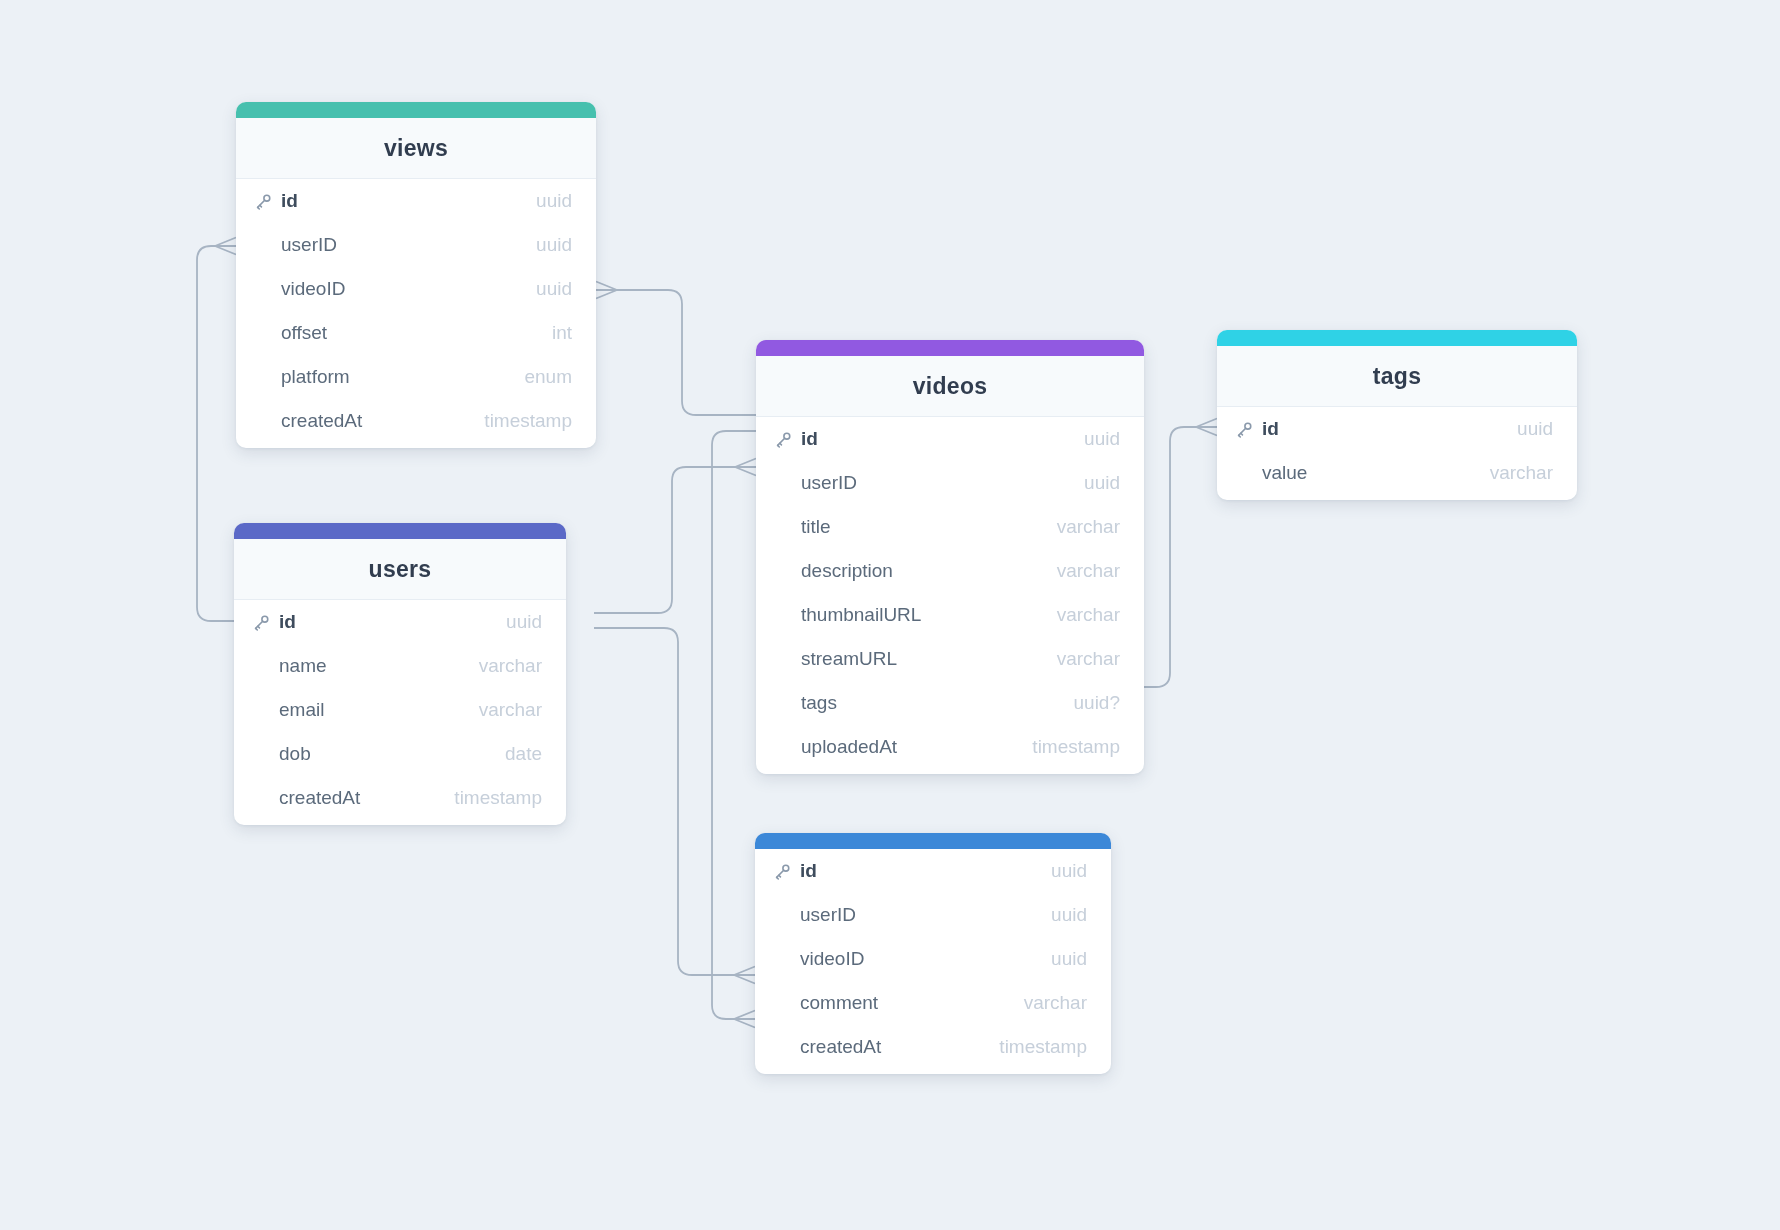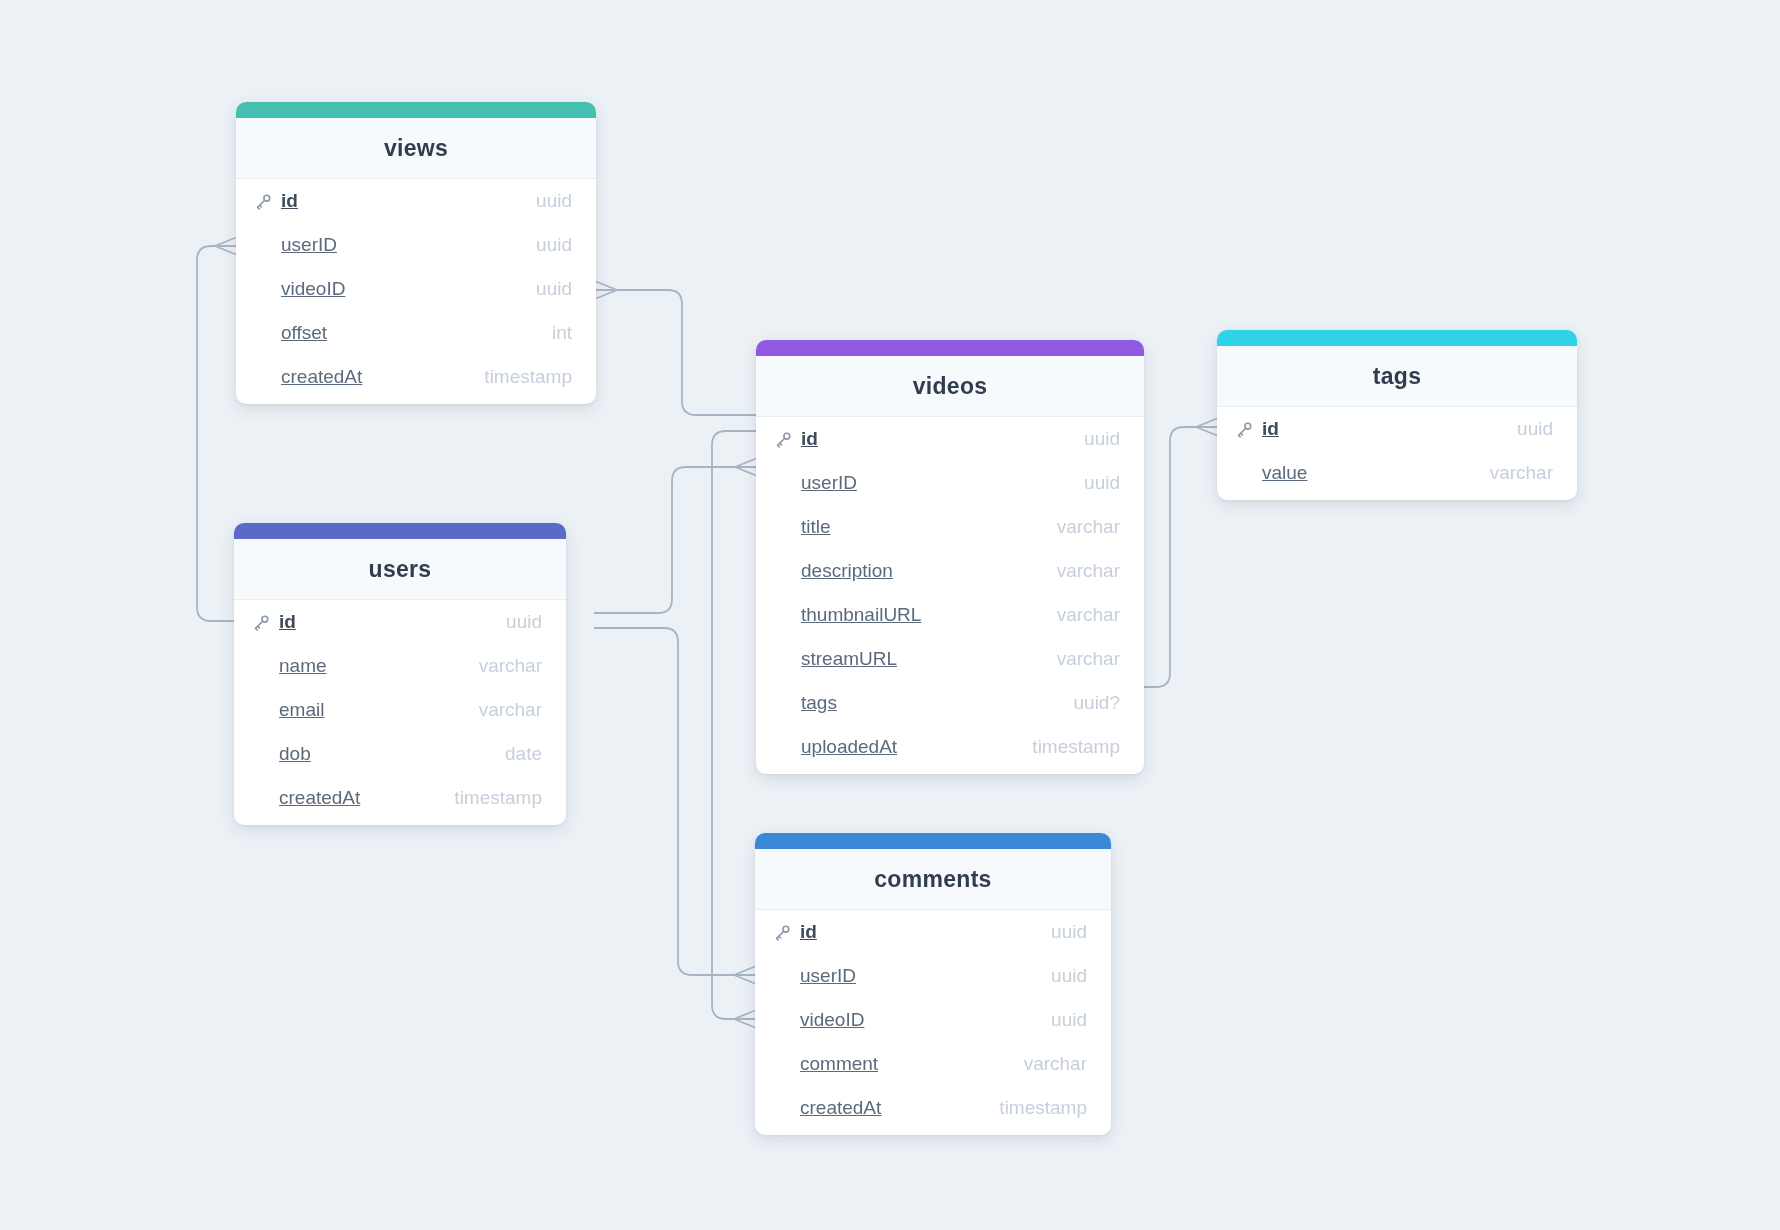--- a/index.html
+++ b/index.html
@@ -33,21 +33,21 @@
   .tname{
     font-size:23px;font-weight:bold;color:#313d4f;letter-spacing:.3px;
   }
   .frow{
     height:44px;
     display:flex;align-items:center;
     padding:0 24px 0 18px;
     font-size:19px;
   }
   .icon-slot{width:27px;display:flex;align-items:center;flex:none;}
-  .fname{flex:1;color:#5b6a7b;white-space:nowrap;text-decoration:underline;}
+  .fname{flex:1;color:#5b6a7b;white-space:nowrap;}
   .fname.pk{font-weight:bold;color:#3e4c5d;}
   .ftype{color:#c6cfda;white-space:nowrap;}
 </style>
 </head>
 <body>
 
 <div id="canvas">
 
   <svg id="edges" width="1780" height="1230" viewBox="0 0 1780 1230" fill="none" stroke="#a7b4c3" stroke-width="1.8" stroke-linejoin="round">
 
@@ -110,20 +110,25 @@
           <span class="fname">videoID</span>
           <span class="ftype">uuid</span>
         </div>
         <div class="frow">
           <span class="icon-slot"></span>
           <span class="fname">offset</span>
           <span class="ftype">int</span>
         </div>
         <div class="frow">
           <span class="icon-slot"></span>
+          <span class="fname">platform</span>
+          <span class="ftype">enum</span>
+        </div>
+        <div class="frow">
+          <span class="icon-slot"></span>
           <span class="fname">createdAt</span>
           <span class="ftype">timestamp</span>
         </div>
       </div>
       <div class="table-card" style="left: 234px; top: 523px; width: 332px;">
         <div class="accent-bar" style="background: rgb(91, 105, 199);"></div>
         <div class="thead">
           <span class="tname">users</span>
         </div>
         <div class="frow">
@@ -230,23 +235,20 @@
           <span class="ftype">uuid</span>
         </div>
         <div class="frow">
           <span class="icon-slot"></span>
           <span class="fname">value</span>
           <span class="ftype">varchar</span>
         </div>
       </div>
       <div class="table-card" style="left: 755px; top: 833px; width: 356px;">
         <div class="accent-bar" style="background: rgb(60, 136, 216);"></div>
-        <div class="thead">
-          <span class="tname">comments</span>
-        </div>
         <div class="frow">
           <span class="icon-slot">
             <svg width="19" height="19" viewBox="0 0 24 24" fill="none" stroke="#8a99ab" stroke-width="2" stroke-linecap="round" stroke-linejoin="round">
               <circle cx="16.2" cy="7.8" r="3.7"></circle>
               <path d="M13.5 10.5 L4.6 19.4"></path>
               <path d="M7.3 16.7 L9.4 18.8"></path>
               <path d="M4.6 19.4 L6.7 21.5"></path>
             </svg>
           </span>
           <span class="fname pk">id</span>

